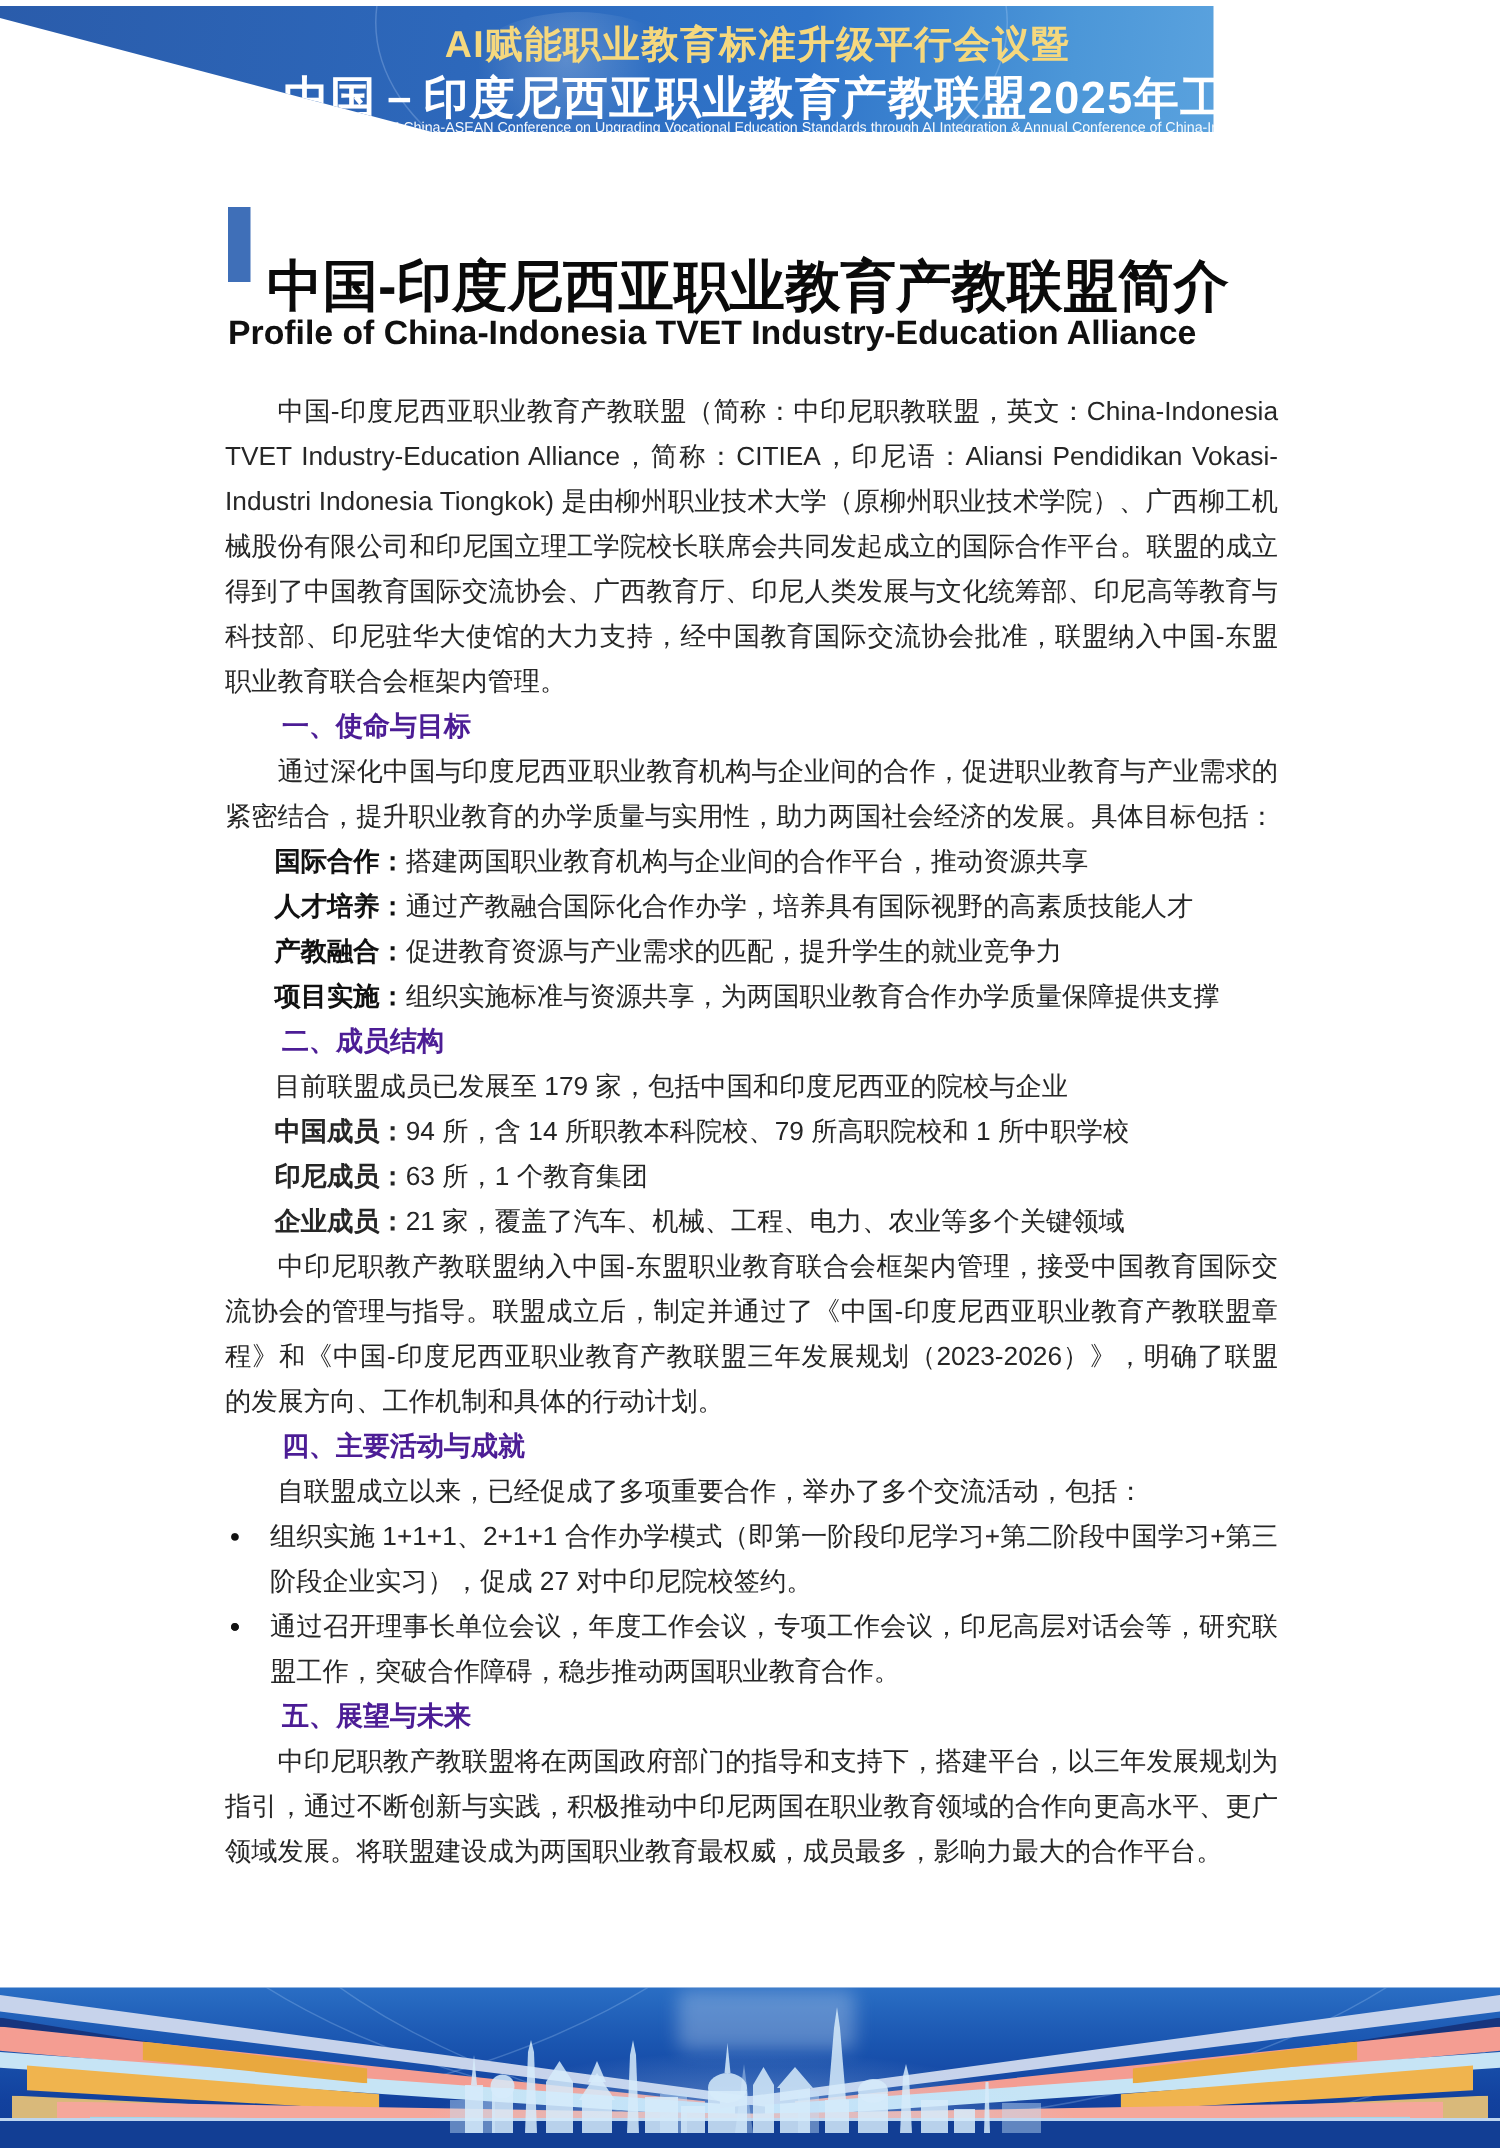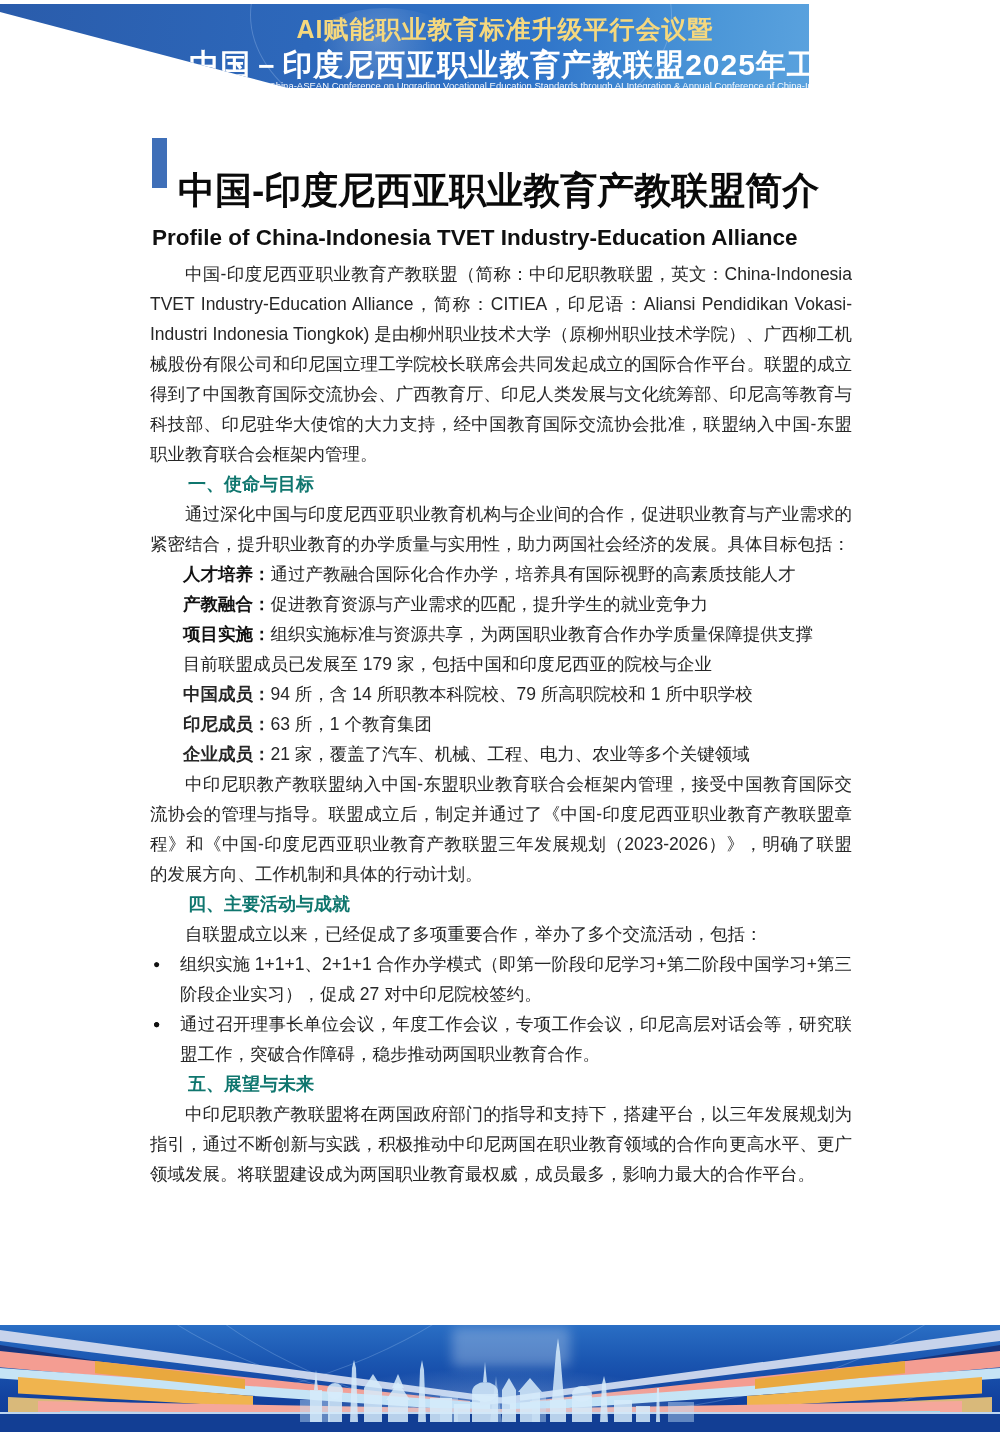--- a/index.html
+++ b/index.html
@@ -19,30 +19,30 @@
   .banner-line2{position:absolute;left:100px;top:41px;width:900px;text-align:center;
           font-size:30px;font-weight:bold;color:#ffffff;letter-spacing:1px;}
   .banner-line3{position:absolute;left:235px;top:76px;width:765px;text-align:center;
           font-size:9.5px;color:rgba(255,255,255,.96);}
 
   
   .title-block{position:absolute;left:152px;top:134px;width:720px;}
   .title-bar{position:absolute;left:0;top:4px;width:15px;height:50px;background:#3f6fb8;}
   .title-zh{position:absolute;left:26px;top:0;width:690px;font-size:37px;line-height:56px;
             font-weight:900;color:#0a0a0a;letter-spacing:0px;white-space:nowrap;margin-top:29px;}
-  .title-en{position:absolute;left:152px;top:204px;width:720px;font-size:22.5px;
+  .title-en{position:absolute;left:152px;top:188px;width:720px;font-size:22.5px;
             font-weight:bold;color:#101010;white-space:nowrap;margin-top:21px;}
 
   
   .content{position:absolute;left:150px;top:259px;width:702px;
            font-size:17.5px;line-height:30px;text-align:justify;color:#262626;}
   .content p{margin:0;}
   .para-indent{text-indent:35px;}
   .sec-heading{margin:0;padding-left:38px;font-size:18px;line-height:30px;
-               font-weight:bold;color:#0f766e;text-align:left;}
+               font-weight:bold;color:#4c1d95;text-align:left;}
   .item{padding-left:33px;}
   .item b{color:#111;}
   .member{padding-left:33px;}
   .bullet-row{position:relative;padding-left:30px;}
   .bullet-dot{position:absolute;left:3px;top:0;font-size:12px;color:#111;}
 
   
   .footer{position:absolute;left:0;top:1325px;width:1000px;height:107px;overflow:hidden;
           background:linear-gradient(180deg,#2a6ec4 0%,#1a55b0 35%,#12419e 70%,#0f3c95 100%);}
   .footer-arc{position:absolute;border:1px solid rgba(170,205,245,.28);border-radius:50%;}
@@ -96,24 +96,26 @@
     <div class="title-bar"></div>
     <h1 class="title-zh">中国-印度尼西亚职业教育产教联盟简介</h1>
   </div>
   <h2 class="title-en">Profile of China-Indonesia TVET Industry-Education Alliance</h2>
 
   <main class="content">
     <p class="para-indent">中国-印度尼西亚职业教育产教联盟（简称：中印尼职教联盟，英文：China-Indonesia TVET Industry-Education Alliance，简称：CITIEA，印尼语：Aliansi Pendidikan Vokasi-Industri Indonesia Tiongkok) 是由柳州职业技术大学（原柳州职业技术学院）、广西柳工机械股份有限公司和印尼国立理工学院校长联席会共同发起成立的国际合作平台。联盟的成立得到了中国教育国际交流协会、广西教育厅、印尼人类发展与文化统筹部、印尼高等教育与科技部、印尼驻华大使馆的大力支持，经中国教育国际交流协会批准，联盟纳入中国-东盟职业教育联合会框架内管理。</p>
 
     <h3 class="sec-heading">一、使命与目标</h3>
     <p class="para-indent">通过深化中国与印度尼西亚职业教育机构与企业间的合作，促进职业教育与产业需求的紧密结合，提升职业教育的办学质量与实用性，助力两国社会经济的发展。具体目标包括：</p>
+    <p class="item"><b>国际合作：</b><span>搭建两国职业教育机构与企业间的合作平台，推动资源共享</span></p>
     <p class="item"><b>人才培养：</b><span>通过产教融合国际化合作办学，培养具有国际视野的高素质技能人才</span></p>
     <p class="item"><b>产教融合：</b><span>促进教育资源与产业需求的匹配，提升学生的就业竞争力</span></p>
     <p class="item"><b>项目实施：</b><span>组织实施标准与资源共享，为两国职业教育合作办学质量保障提供支撑</span></p>
 
+    <h3 class="sec-heading">二、成员结构</h3>
     <p class="member">目前联盟成员已发展至 179 家，包括中国和印度尼西亚的院校与企业</p>
     <p class="member"><b>中国成员：</b><span>94 所，含 14 所职教本科院校、79 所高职院校和 1 所中职学校</span></p>
     <p class="member"><b>印尼成员：</b><span>63 所，1 个教育集团</span></p>
     <p class="member"><b>企业成员：</b><span>21 家，覆盖了汽车、机械、工程、电力、农业等多个关键领域</span></p>
 
     <p class="para-indent">中印尼职教产教联盟纳入中国-东盟职业教育联合会框架内管理，接受中国教育国际交流协会的管理与指导。联盟成立后，制定并通过了《中国-印度尼西亚职业教育产教联盟章程》和《中国-印度尼西亚职业教育产教联盟三年发展规划（2023-2026）》，明确了联盟的发展方向、工作机制和具体的行动计划。</p>
 
     <h3 class="sec-heading">四、主要活动与成就</h3>
     <p class="para-indent">自联盟成立以来，已经促成了多项重要合作，举办了多个交流活动，包括：</p>
     <div class="bullet-row">

